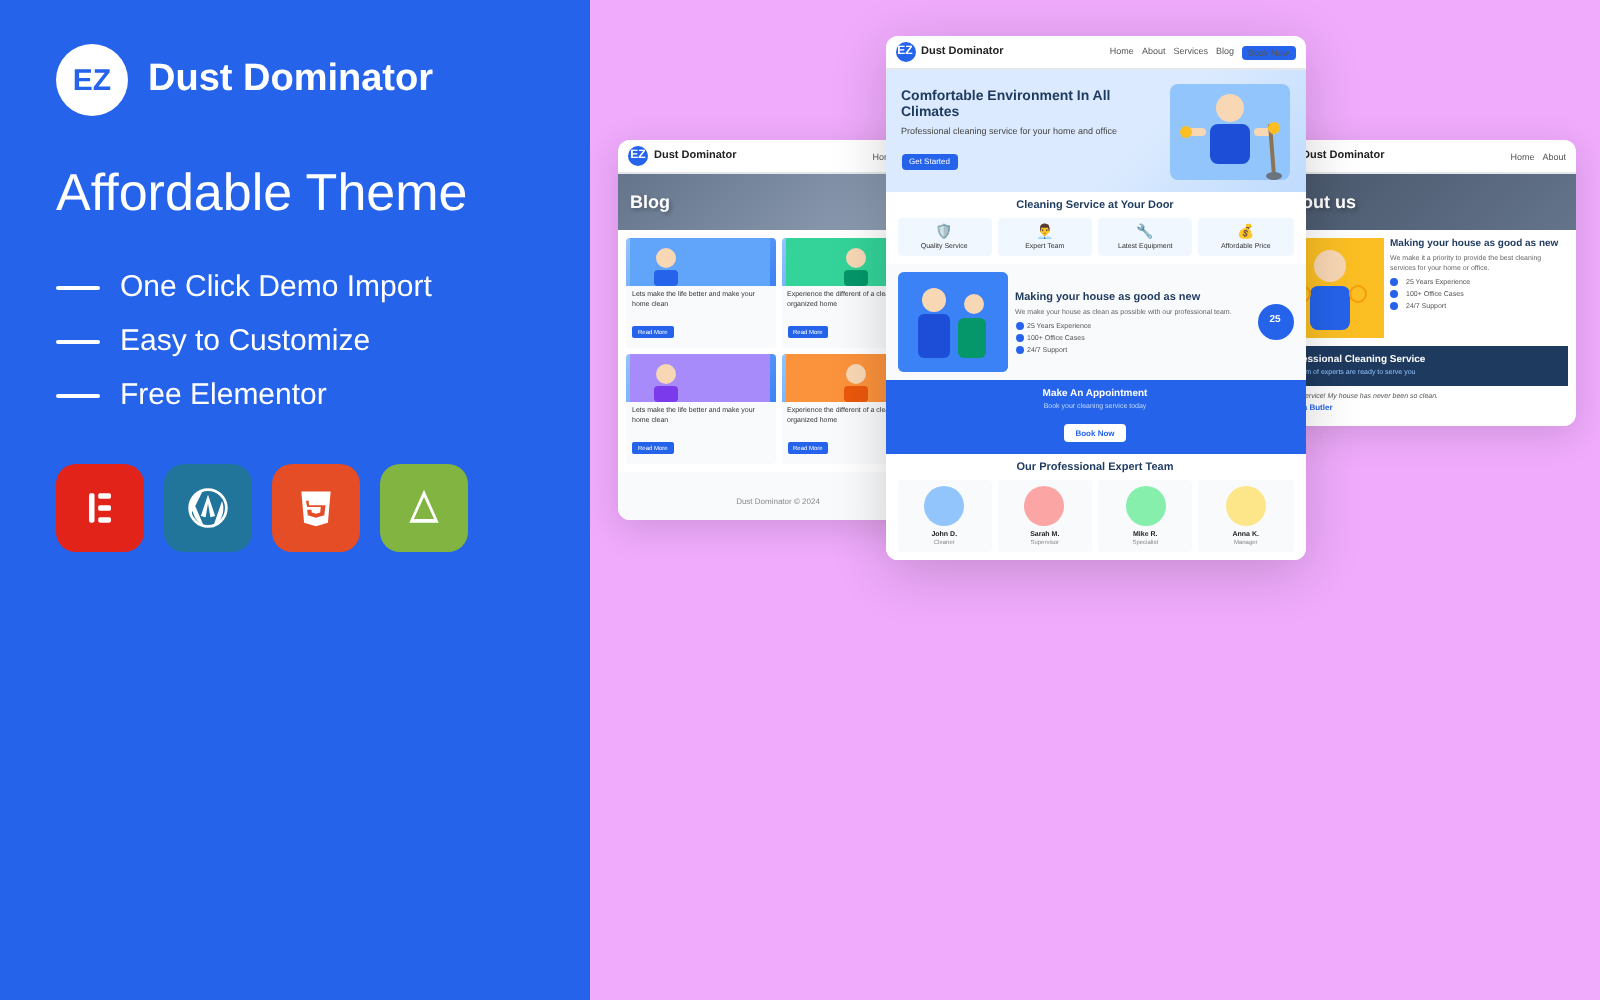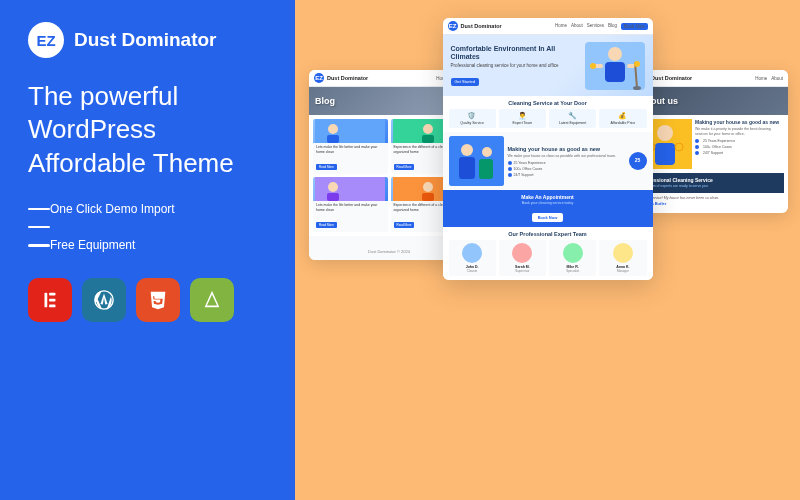--- a/index.html
+++ b/index.html
@@ -63,21 +63,22 @@
     .features-list {
       list-style: none;
       margin: 18px 0 22px 0;
       display: flex;
       flex-direction: column;
       gap: 10px;
     }
     .features-list li {
       display: flex;
       align-items: center;
-      font-size: 12px;
+      gap: 10px;
+      font-size: 15px;
       color: #fff;
       font-weight: 500;
     }
     .dash {
       width: 22px;
       height: 2.5px;
       background: #fff;
       border-radius: 2px;
       flex-shrink: 0;
     }
@@ -97,21 +98,21 @@
       font-size: 22px;
     }
     .icon-elementor { background: #e2231a; color: #fff; }
     .icon-wp { background: #21759b; color: #fff; }
     .icon-html5 { background: #e44d26; color: #fff; }
     .icon-envato { background: #81b441; color: #fff; }
 
     
     .right-panel {
       flex: 1;
-      background: #fdba74;
+      background: #f0abfc;
       position: relative;
       overflow: hidden;
       display: flex;
       align-items: flex-start;
       justify-content: center;
       padding: 10px 8px 0 8px;
       gap: 8px;
     }
 
     
@@ -565,35 +566,35 @@
 <body>
 
 <div class="left-panel">
 
   <div class="logo-row">
     <div class="logo-badge">EZ</div>
     <span class="logo-text">Dust Dominator</span>
   </div>
 
   <div class="tagline">
-    <div>The powerful WordPress</div>
     <div>Affordable Theme</div>
   </div>
 
   <ul class="features-list">
     <li>
       <div class="dash"></div>
       <span>One Click Demo Import</span>
     </li>
     <li>
       <div class="dash"></div>
+      <span>Easy to Customize</span>
     </li>
     <li>
       <div class="dash"></div>
-      <span>Free Equipment</span>
+      <span>Free Elementor</span>
     </li>
   </ul>
 
   <div class="icon-row">
     <div class="icon-badge icon-elementor" title="Elementor">
       <svg width="22" height="22" viewBox="0 0 24 24" fill="white">
           <rect x="6" y="4" width="3" height="16" rx="1"></rect>
           <rect x="11" y="4" width="7" height="3" rx="1"></rect>
           <rect x="11" y="10.5" width="7" height="3" rx="1"></rect>
           <rect x="11" y="17" width="7" height="3" rx="1"></rect>

